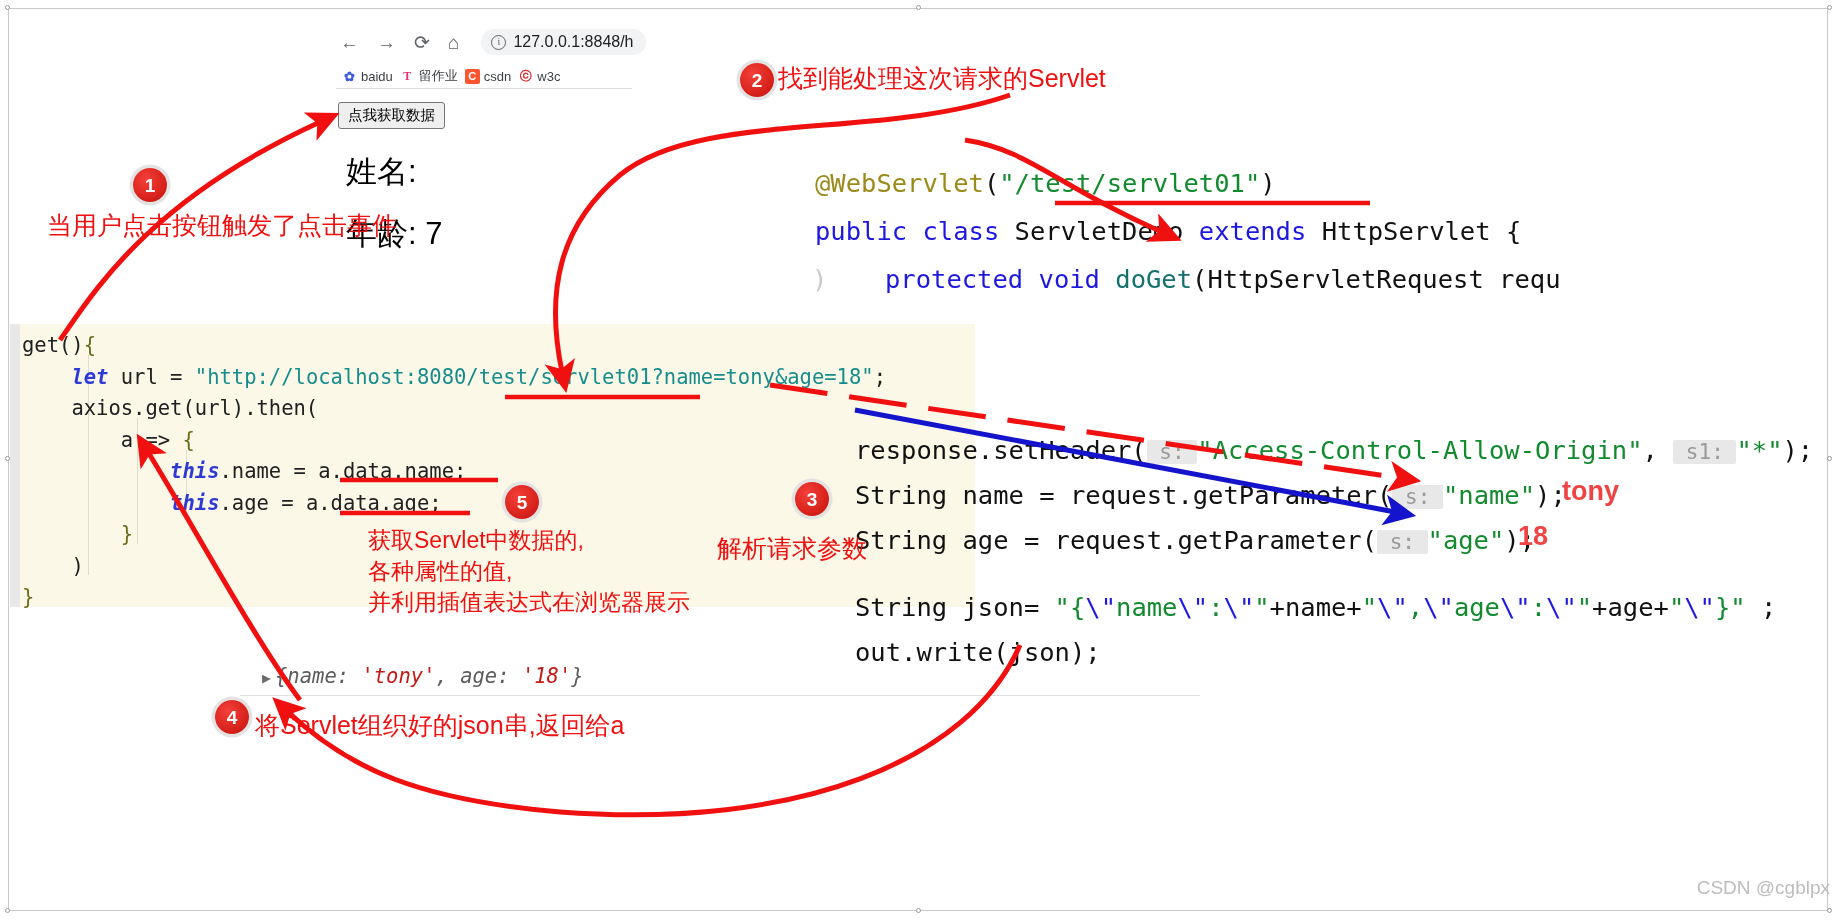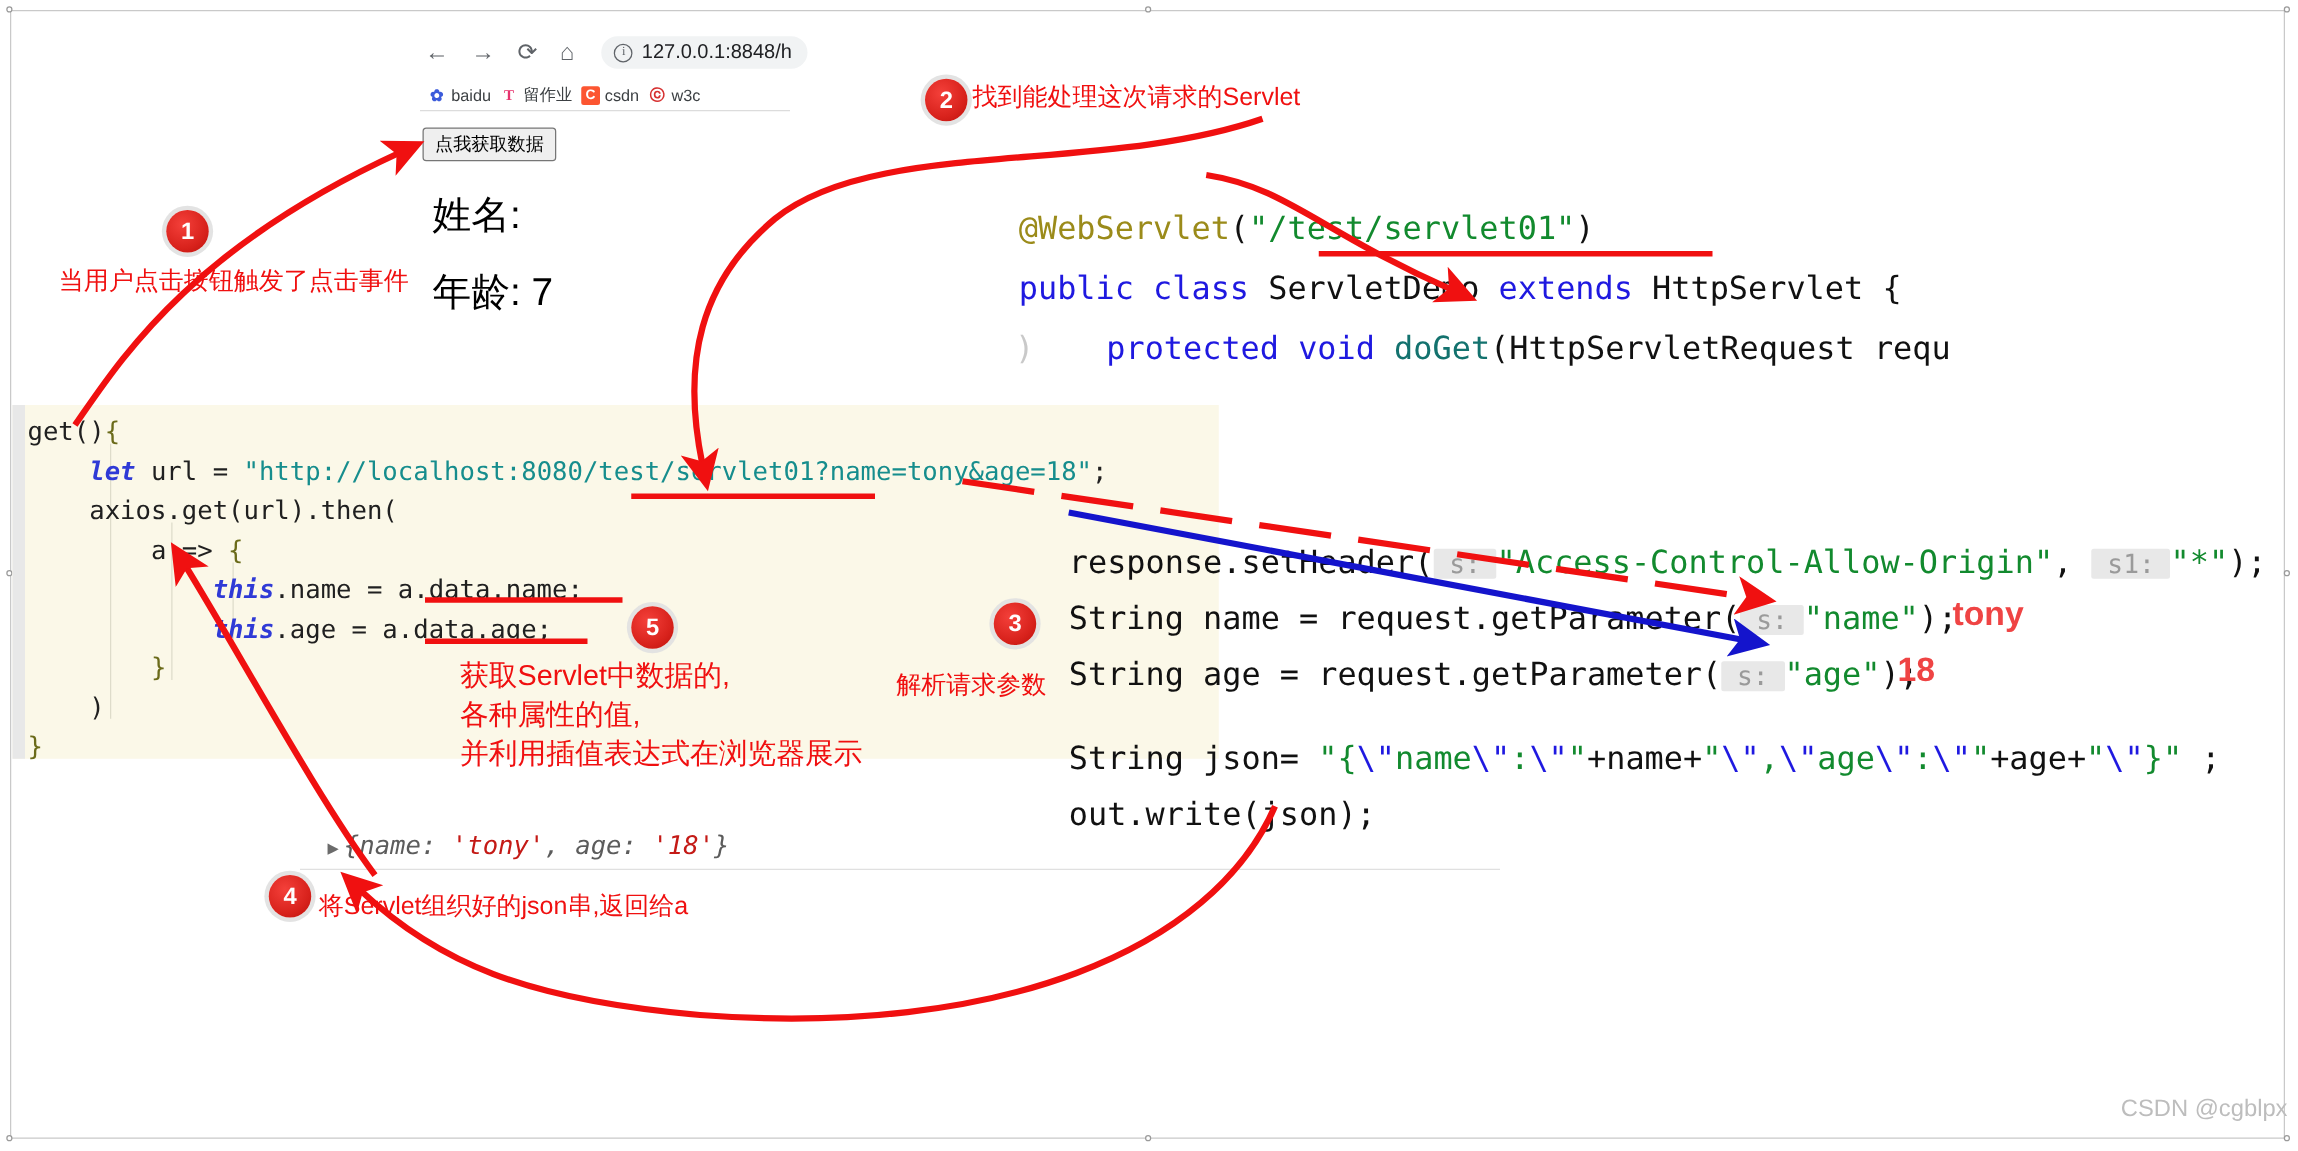--- a/index.html
+++ b/index.html
@@ -255,21 +255,21 @@
     display: flex;
     align-items: center;
     justify-content: center;
     box-shadow: 0 0 0 3.5px rgba(225,225,225,0.92);
     line-height: 1;
   }
   .anno-text {
     position: absolute;
     color: #f01010;
     font-family: "Liberation Sans", sans-serif;
-    font-size: 20px;
+    font-size: 25px;
     white-space: pre;
     line-height: 33px;
   }
   .anno-small { font-size: 23px; line-height: 31px; }
 
   
   #watermark {
     position: absolute;
     right: 8px; bottom: 22px;
     color: #bdbdbd;

